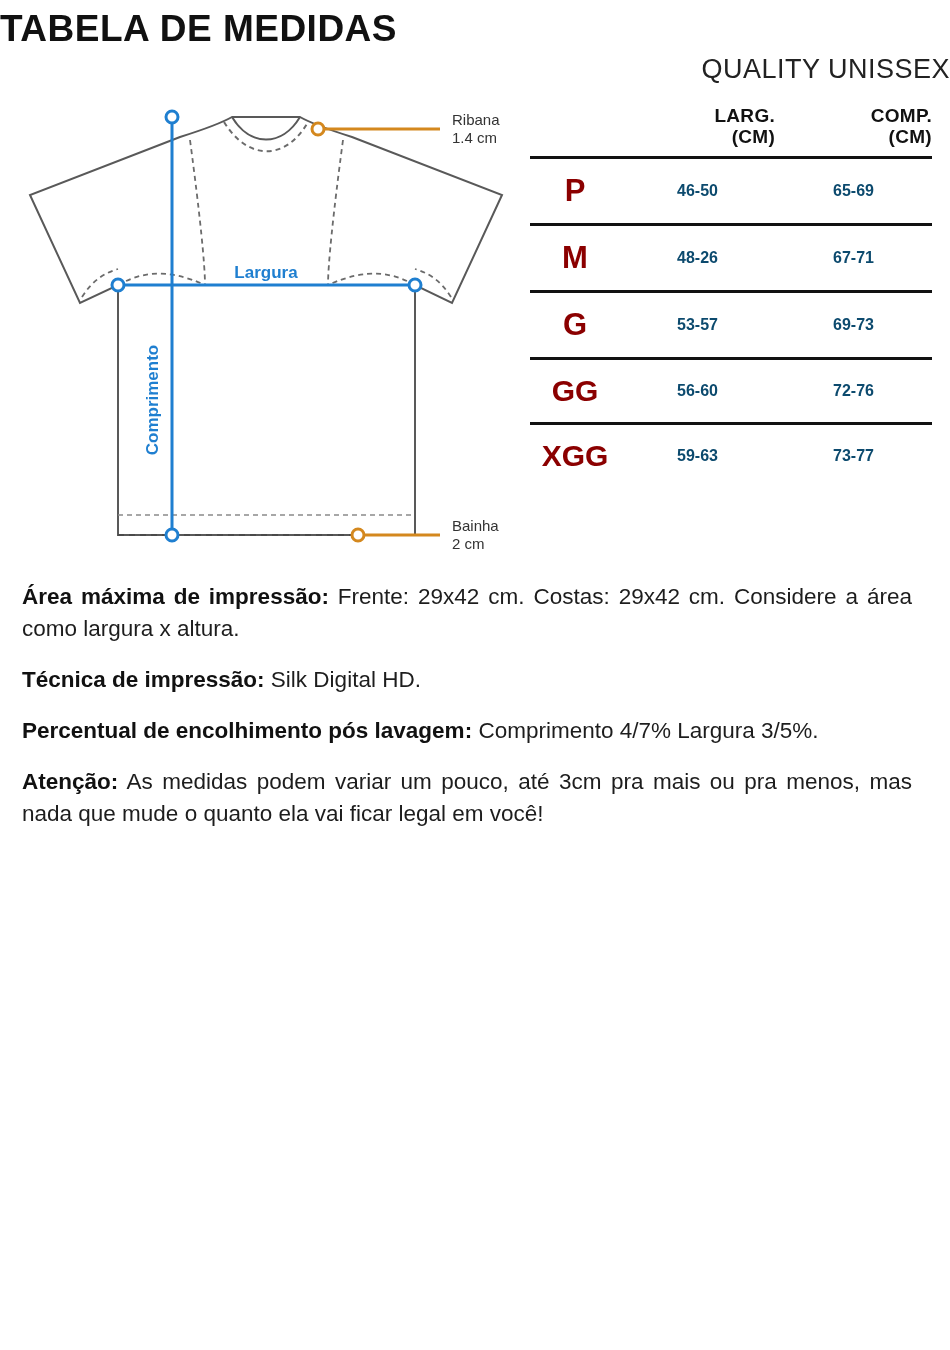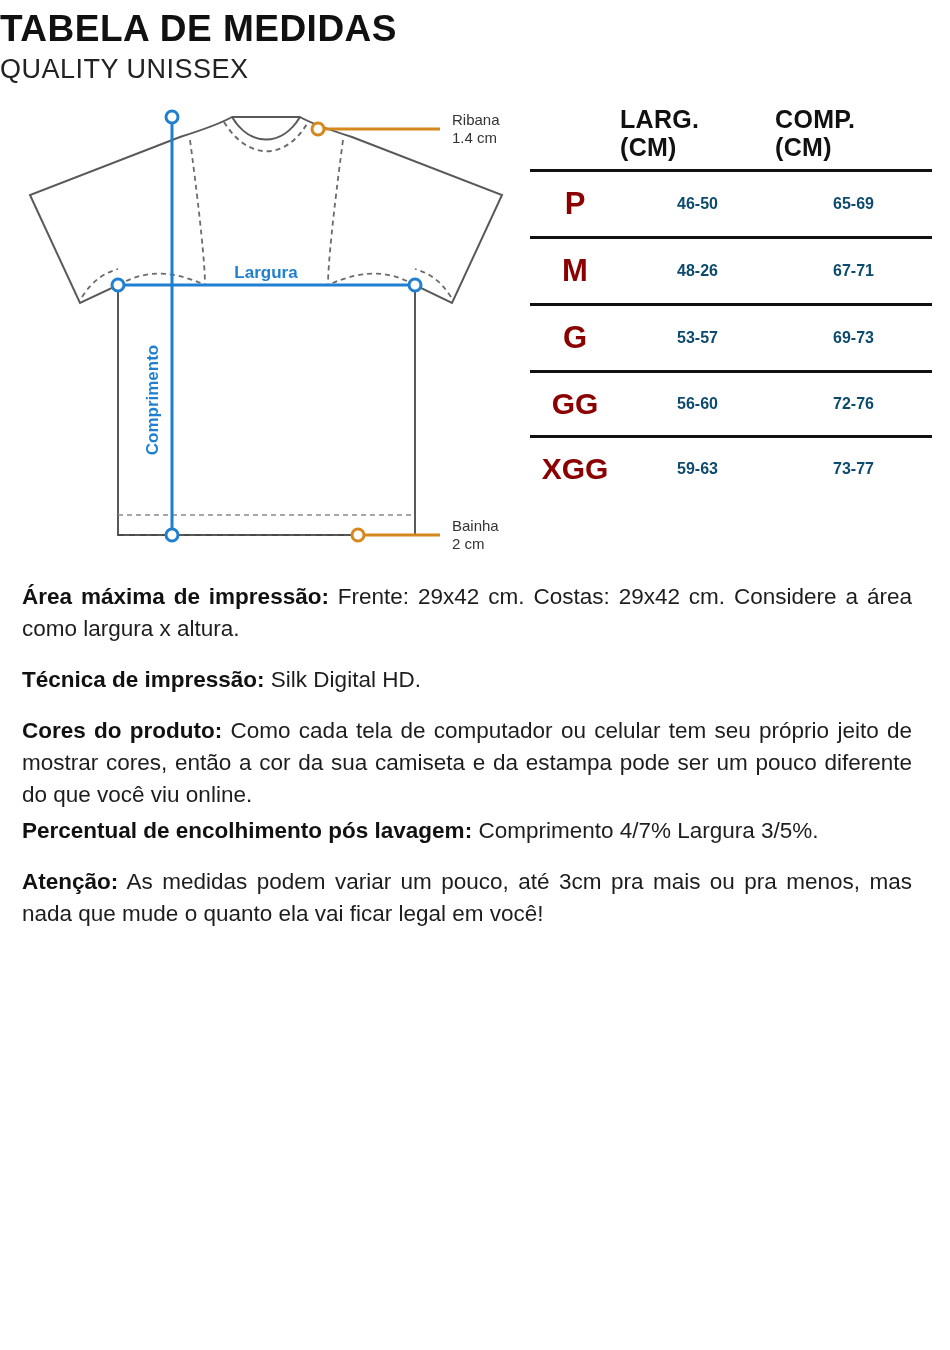--- a/index.html
+++ b/index.html
@@ -24,21 +24,21 @@
 
   
   .title {
     font-size: 37px;
     font-weight: bold;
     letter-spacing: 0.5px;
     margin: 8px 0 0 0;
     color: #111111;
   }
   .subtitle {
-    text-align: left;
+    text-align: right;
     font-size: 27px;
     font-weight: normal;
     letter-spacing: 0.5px;
     margin: 4px 0 0 0;
     color: #222222;
   }
 
   
   .upper {
     display: flex;
@@ -58,24 +58,24 @@
     padding-top: 10px;
     padding-right: 18px;
   }
 
   table.sizes {
     border-collapse: collapse;
     width: 100%;
     font-size: 25px;
   }
   table.sizes th {
-    font-size: 25px;
+    font-size: 19px;
     font-weight: bold;
     padding: 0 0 8px 0;
-    text-align: left;
+    text-align: right;
     color: #111;
     letter-spacing: 0.3px;
     line-height: 1.12;
     margin-top: 30px;
   }
   table.sizes th.blank { width: 90px; }
   table.sizes td {
     text-align: center;
     padding: 14px 0 14px 0;
     font-weight: bold;
@@ -214,23 +214,20 @@
 
     <p class="para">
       <b>Área máxima de impressão:</b><span> Frente: 29x42 cm. Costas: 29x42 cm. Considere a área como largura x altura.</span>
     </p>
 
     <p class="para">
       <b>Técnica de impressão:</b><span> Silk Digital HD.</span>
     </p>
 
 
-    <p class="para tight">
-      <b>Cores do produto:</b><span> Como cada tela de computador ou celular tem seu próprio jeito de mostrar cores, então a cor da sua camiseta e da estampa pode ser um pouco diferente do que você viu online.</span>
-    </p>
 
     <p class="para">
       <b>Percentual de encolhimento pós lavagem:</b><span> Comprimento 4/7% Largura 3/5%.</span>
     </p>
 
     <p class="para">
       <b>Atenção:</b><span> As medidas podem variar um pouco, até 3cm pra mais ou pra menos, mas nada que mude o quanto ela vai ficar legal em você!</span>
     </p>
   </div>
 </div>

